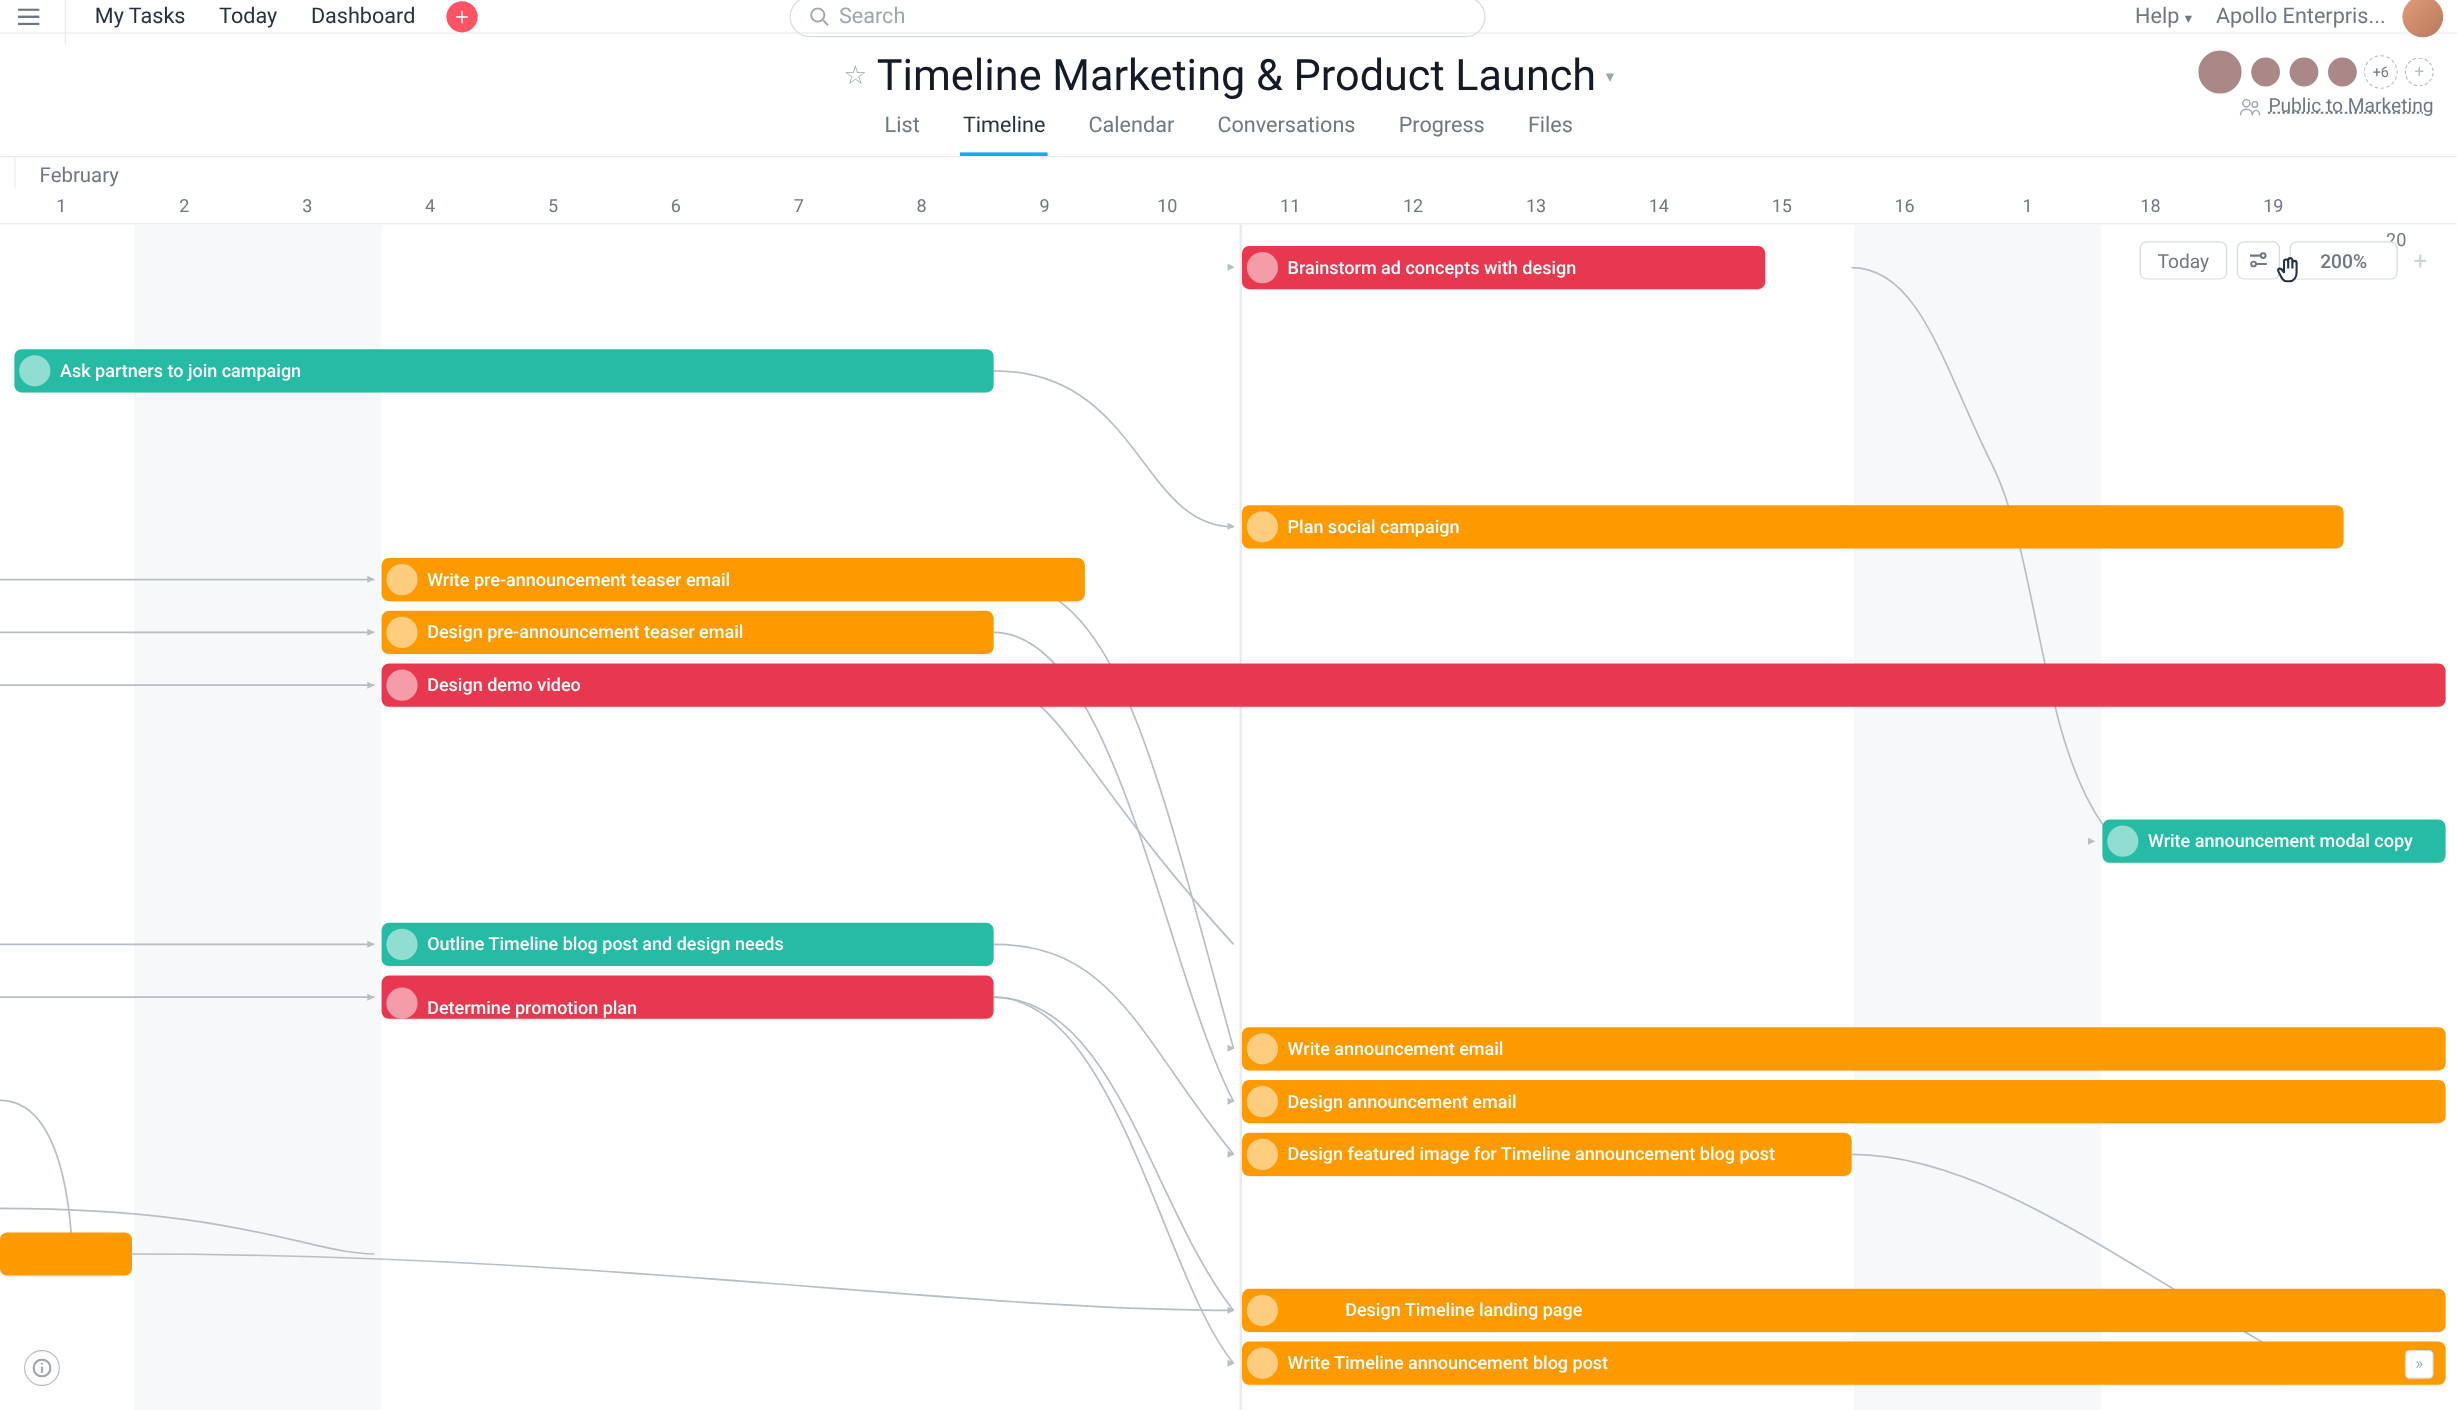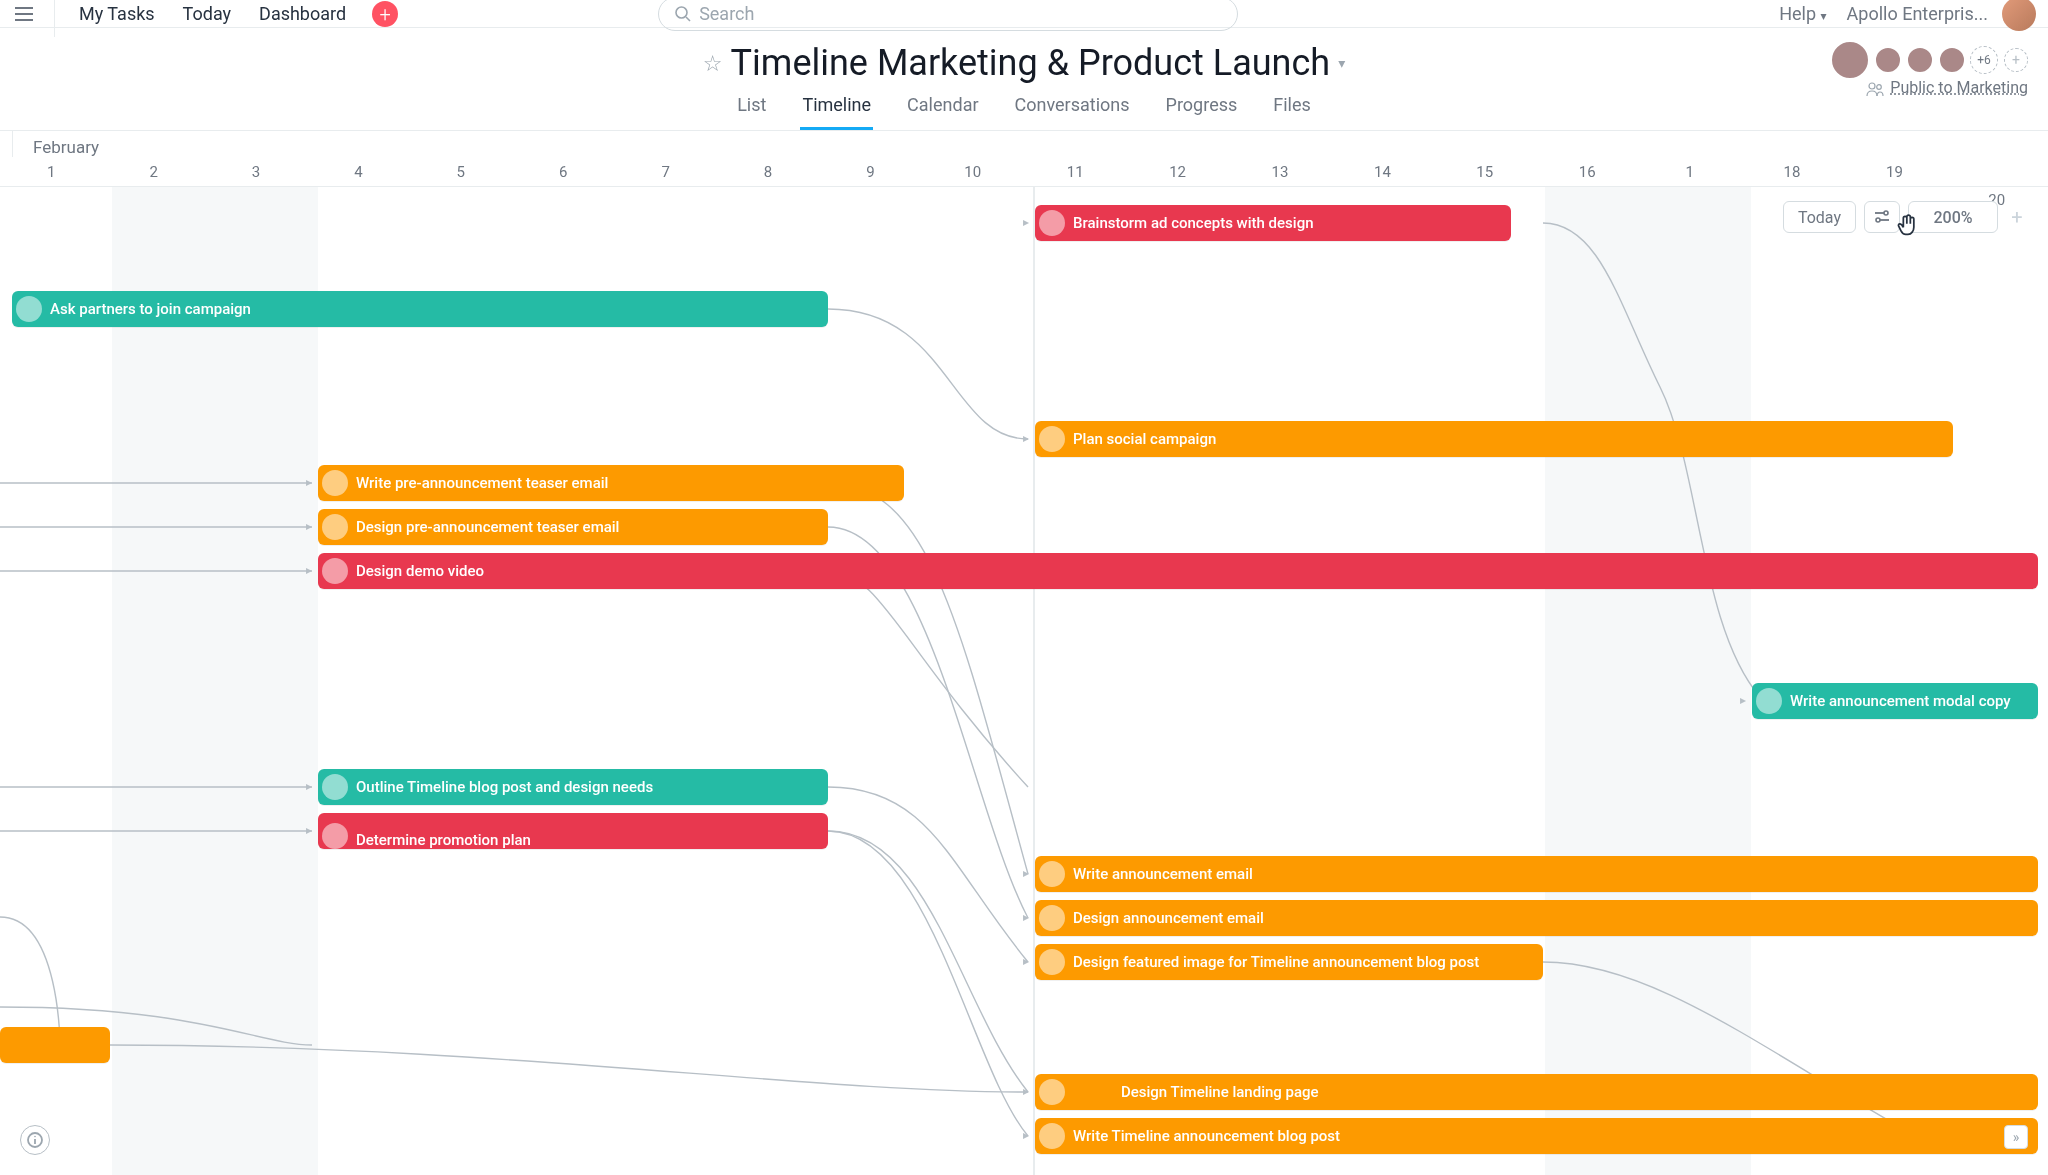--- a/index.html
+++ b/index.html
@@ -203,21 +203,21 @@
     </div>
     <div class="btn zoom" style="min-width:90px;">200%</div>
     <div class="plus">+</div>
     <div class="cursor-hand">
       <svg width="28" height="28" viewBox="0 0 24 24">
           <path d="M8 12V6a1.5 1.5 0 013 0v5V5a1.5 1.5 0 013 0v6V7a1.5 1.5 0 013 0v7c0 3-2 6-5 6h-2c-2 0-3-1-4-3l-2-4c-.5-1 0-2 1-2s2 1 3 3z"></path>
         </svg>
     </div>
   </div>
 
-<div class="task red" style="top: 18px; left: 1035px; width: 476px;">
+<div class="task red" style="top: 18px; left: 1035px; width: 436px;">
       <div class="t-avatar bg-1"></div>
       <span>Brainstorm ad concepts with design</span>
     </div>
     <div class="dep-arrow" style="left: 1023px; top: 28px;">▸</div>
     <div class="task teal" style="top: 104px; left: 12px; width: 816px;">
       <div class="t-avatar bg-2"></div>
       <span>Ask partners to join campaign</span>
     </div>
     <div class="task orange" style="top: 278px; left: 318px; width: 586px;">
       <div class="t-avatar bg-3"></div>

